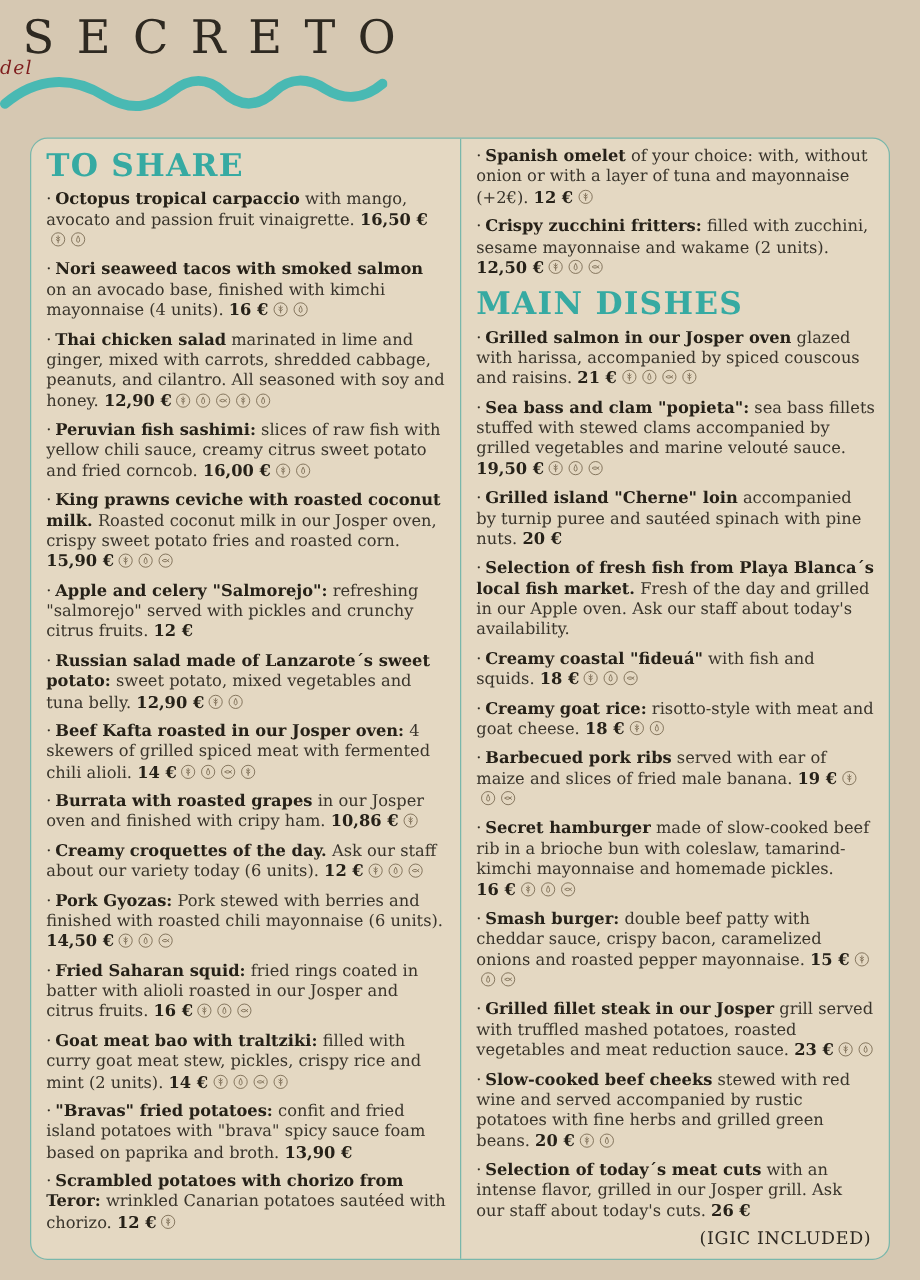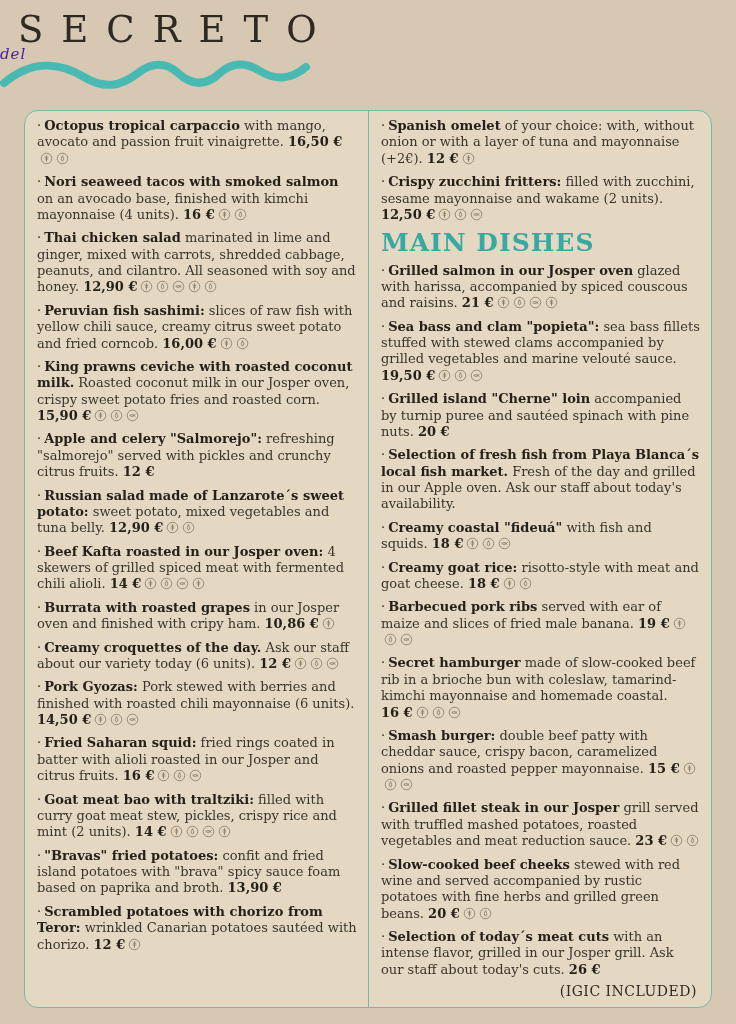--- a/index.html
+++ b/index.html
@@ -10,21 +10,21 @@
     color:#322d25;
     position:relative;
   }
   
   .logo{position:absolute;top:8px;left:0;width:736px;text-align:left;}
   .logo-title{
     font-size:37px;letter-spacing:18px;color:#2e2921;
     font-weight:400;display:inline-block;margin-left:18px;
   }
   .logo-del{
-    font-style:italic;font-size:15px;color:#4c1d95;
+    font-style:italic;font-size:15px;color:#7f1d1d;
     margin-top:-6px;letter-spacing:1px;
   }
   .logo-wave{margin-top:-4px;}
   
   .menu-box{
     position:absolute;left:24px;top:110px;width:688px;height:898px;
     background:#e4d8c2;
     border:1.6px solid #79b7ab;border-radius:14px;
     box-sizing:border-box;
     display:flex;
@@ -63,20 +63,21 @@
   <div class="logo-del">del</div>
   <div class="logo-wave">
     <svg width="310" height="34" viewBox="0 0 310 34">
       <path d="M4 24 C 30 2, 58 2, 84 18 C 104 30, 120 28, 138 14 C 152 3, 166 3, 178 14 C 192 27, 206 27, 220 14 C 232 3, 246 3, 260 12 C 276 22, 292 20, 306 8" fill="none" stroke="#49b9b3" stroke-width="8" stroke-linecap="round"></path>
     </svg>
   </div>
 </div>
 
 <div class="menu-box">
   <div class="col col-left">
+    <div class="section-title">TO SHARE</div>
     <div>
         <p class="item"><span class="bullet">·</span><span class="iname">Octopus tropical carpaccio</span><span class="idesc"> with mango, avocato and passion fruit vinaigrette.</span> <span class="iprice">16,50 €</span><span class="alg"><svg viewBox="0 0 16 16">
               <circle cx="8" cy="8" r="6.5" fill="none" stroke="currentColor" stroke-width="0.9"></circle>
               <path d="M8 4.5 V11.5 M6.3 6 L8 7.3 L9.7 6 M6.3 8.3 L8 9.6 L9.7 8.3" fill="none" stroke="currentColor" stroke-width="0.9" stroke-linecap="round" stroke-linejoin="round"></path>
             </svg></span><span class="alg"><svg viewBox="0 0 16 16">
               <circle cx="8" cy="8" r="6.5" fill="none" stroke="currentColor" stroke-width="0.9"></circle>
               <path d="M8 4.8 C5.9 7.2 6.1 10.9 8 10.9 C9.9 10.9 10.1 7.2 8 4.8" fill="none" stroke="currentColor" stroke-width="0.9" stroke-linecap="round" stroke-linejoin="round"></path>
             </svg></span></p>
         <p class="item"><span class="bullet">·</span><span class="iname">Nori seaweed tacos with smoked salmon</span><span class="idesc"> on an avocado base, finished with kimchi mayonnaise (4 units).</span> <span class="iprice">16 €</span><span class="alg"><svg viewBox="0 0 16 16">
               <circle cx="8" cy="8" r="6.5" fill="none" stroke="currentColor" stroke-width="0.9"></circle>
@@ -257,21 +258,21 @@
         <p class="item"><span class="bullet">·</span><span class="iname">Barbecued pork ribs</span><span class="idesc"> served with ear of maize and slices of fried male banana.</span> <span class="iprice">19 €</span><span class="alg"><svg viewBox="0 0 16 16">
               <circle cx="8" cy="8" r="6.5" fill="none" stroke="currentColor" stroke-width="0.9"></circle>
               <path d="M8 4.5 V11.5 M6.3 6 L8 7.3 L9.7 6 M6.3 8.3 L8 9.6 L9.7 8.3" fill="none" stroke="currentColor" stroke-width="0.9" stroke-linecap="round" stroke-linejoin="round"></path>
             </svg></span><span class="alg"><svg viewBox="0 0 16 16">
               <circle cx="8" cy="8" r="6.5" fill="none" stroke="currentColor" stroke-width="0.9"></circle>
               <path d="M8 4.8 C5.9 7.2 6.1 10.9 8 10.9 C9.9 10.9 10.1 7.2 8 4.8" fill="none" stroke="currentColor" stroke-width="0.9" stroke-linecap="round" stroke-linejoin="round"></path>
             </svg></span><span class="alg"><svg viewBox="0 0 16 16">
               <circle cx="8" cy="8" r="6.5" fill="none" stroke="currentColor" stroke-width="0.9"></circle>
               <path d="M4.8 8 C6.1 6.4 8.6 6.4 9.9 8 C8.6 9.6 6.1 9.6 4.8 8 M9.9 8 L11.3 6.8 M9.9 8 L11.3 9.2" fill="none" stroke="currentColor" stroke-width="0.9" stroke-linecap="round" stroke-linejoin="round"></path>
             </svg></span></p>
-        <p class="item"><span class="bullet">·</span><span class="iname">Secret hamburger</span><span class="idesc"> made of slow-cooked beef rib in a brioche bun with coleslaw, tamarind-kimchi mayonnaise and homemade coastal.</span> <span class="iprice">16 €</span><span class="alg"><svg viewBox="0 0 16 16">
+        <p class="item"><span class="bullet">·</span><span class="iname">Secret hamburger</span><span class="idesc"> made of slow-cooked beef rib in a brioche bun with coleslaw, tamarind-kimchi mayonnaise and homemade pickles.</span> <span class="iprice">16 €</span><span class="alg"><svg viewBox="0 0 16 16">
               <circle cx="8" cy="8" r="6.5" fill="none" stroke="currentColor" stroke-width="0.9"></circle>
               <path d="M8 4.5 V11.5 M6.3 6 L8 7.3 L9.7 6 M6.3 8.3 L8 9.6 L9.7 8.3" fill="none" stroke="currentColor" stroke-width="0.9" stroke-linecap="round" stroke-linejoin="round"></path>
             </svg></span><span class="alg"><svg viewBox="0 0 16 16">
               <circle cx="8" cy="8" r="6.5" fill="none" stroke="currentColor" stroke-width="0.9"></circle>
               <path d="M8 4.8 C5.9 7.2 6.1 10.9 8 10.9 C9.9 10.9 10.1 7.2 8 4.8" fill="none" stroke="currentColor" stroke-width="0.9" stroke-linecap="round" stroke-linejoin="round"></path>
             </svg></span><span class="alg"><svg viewBox="0 0 16 16">
               <circle cx="8" cy="8" r="6.5" fill="none" stroke="currentColor" stroke-width="0.9"></circle>
               <path d="M4.8 8 C6.1 6.4 8.6 6.4 9.9 8 C8.6 9.6 6.1 9.6 4.8 8 M9.9 8 L11.3 6.8 M9.9 8 L11.3 9.2" fill="none" stroke="currentColor" stroke-width="0.9" stroke-linecap="round" stroke-linejoin="round"></path>
             </svg></span></p>
         <p class="item"><span class="bullet">·</span><span class="iname">Smash burger:</span><span class="idesc"> double beef patty with cheddar sauce, crispy bacon, caramelized onions and roasted pepper mayonnaise.</span> <span class="iprice">15 €</span><span class="alg"><svg viewBox="0 0 16 16">

